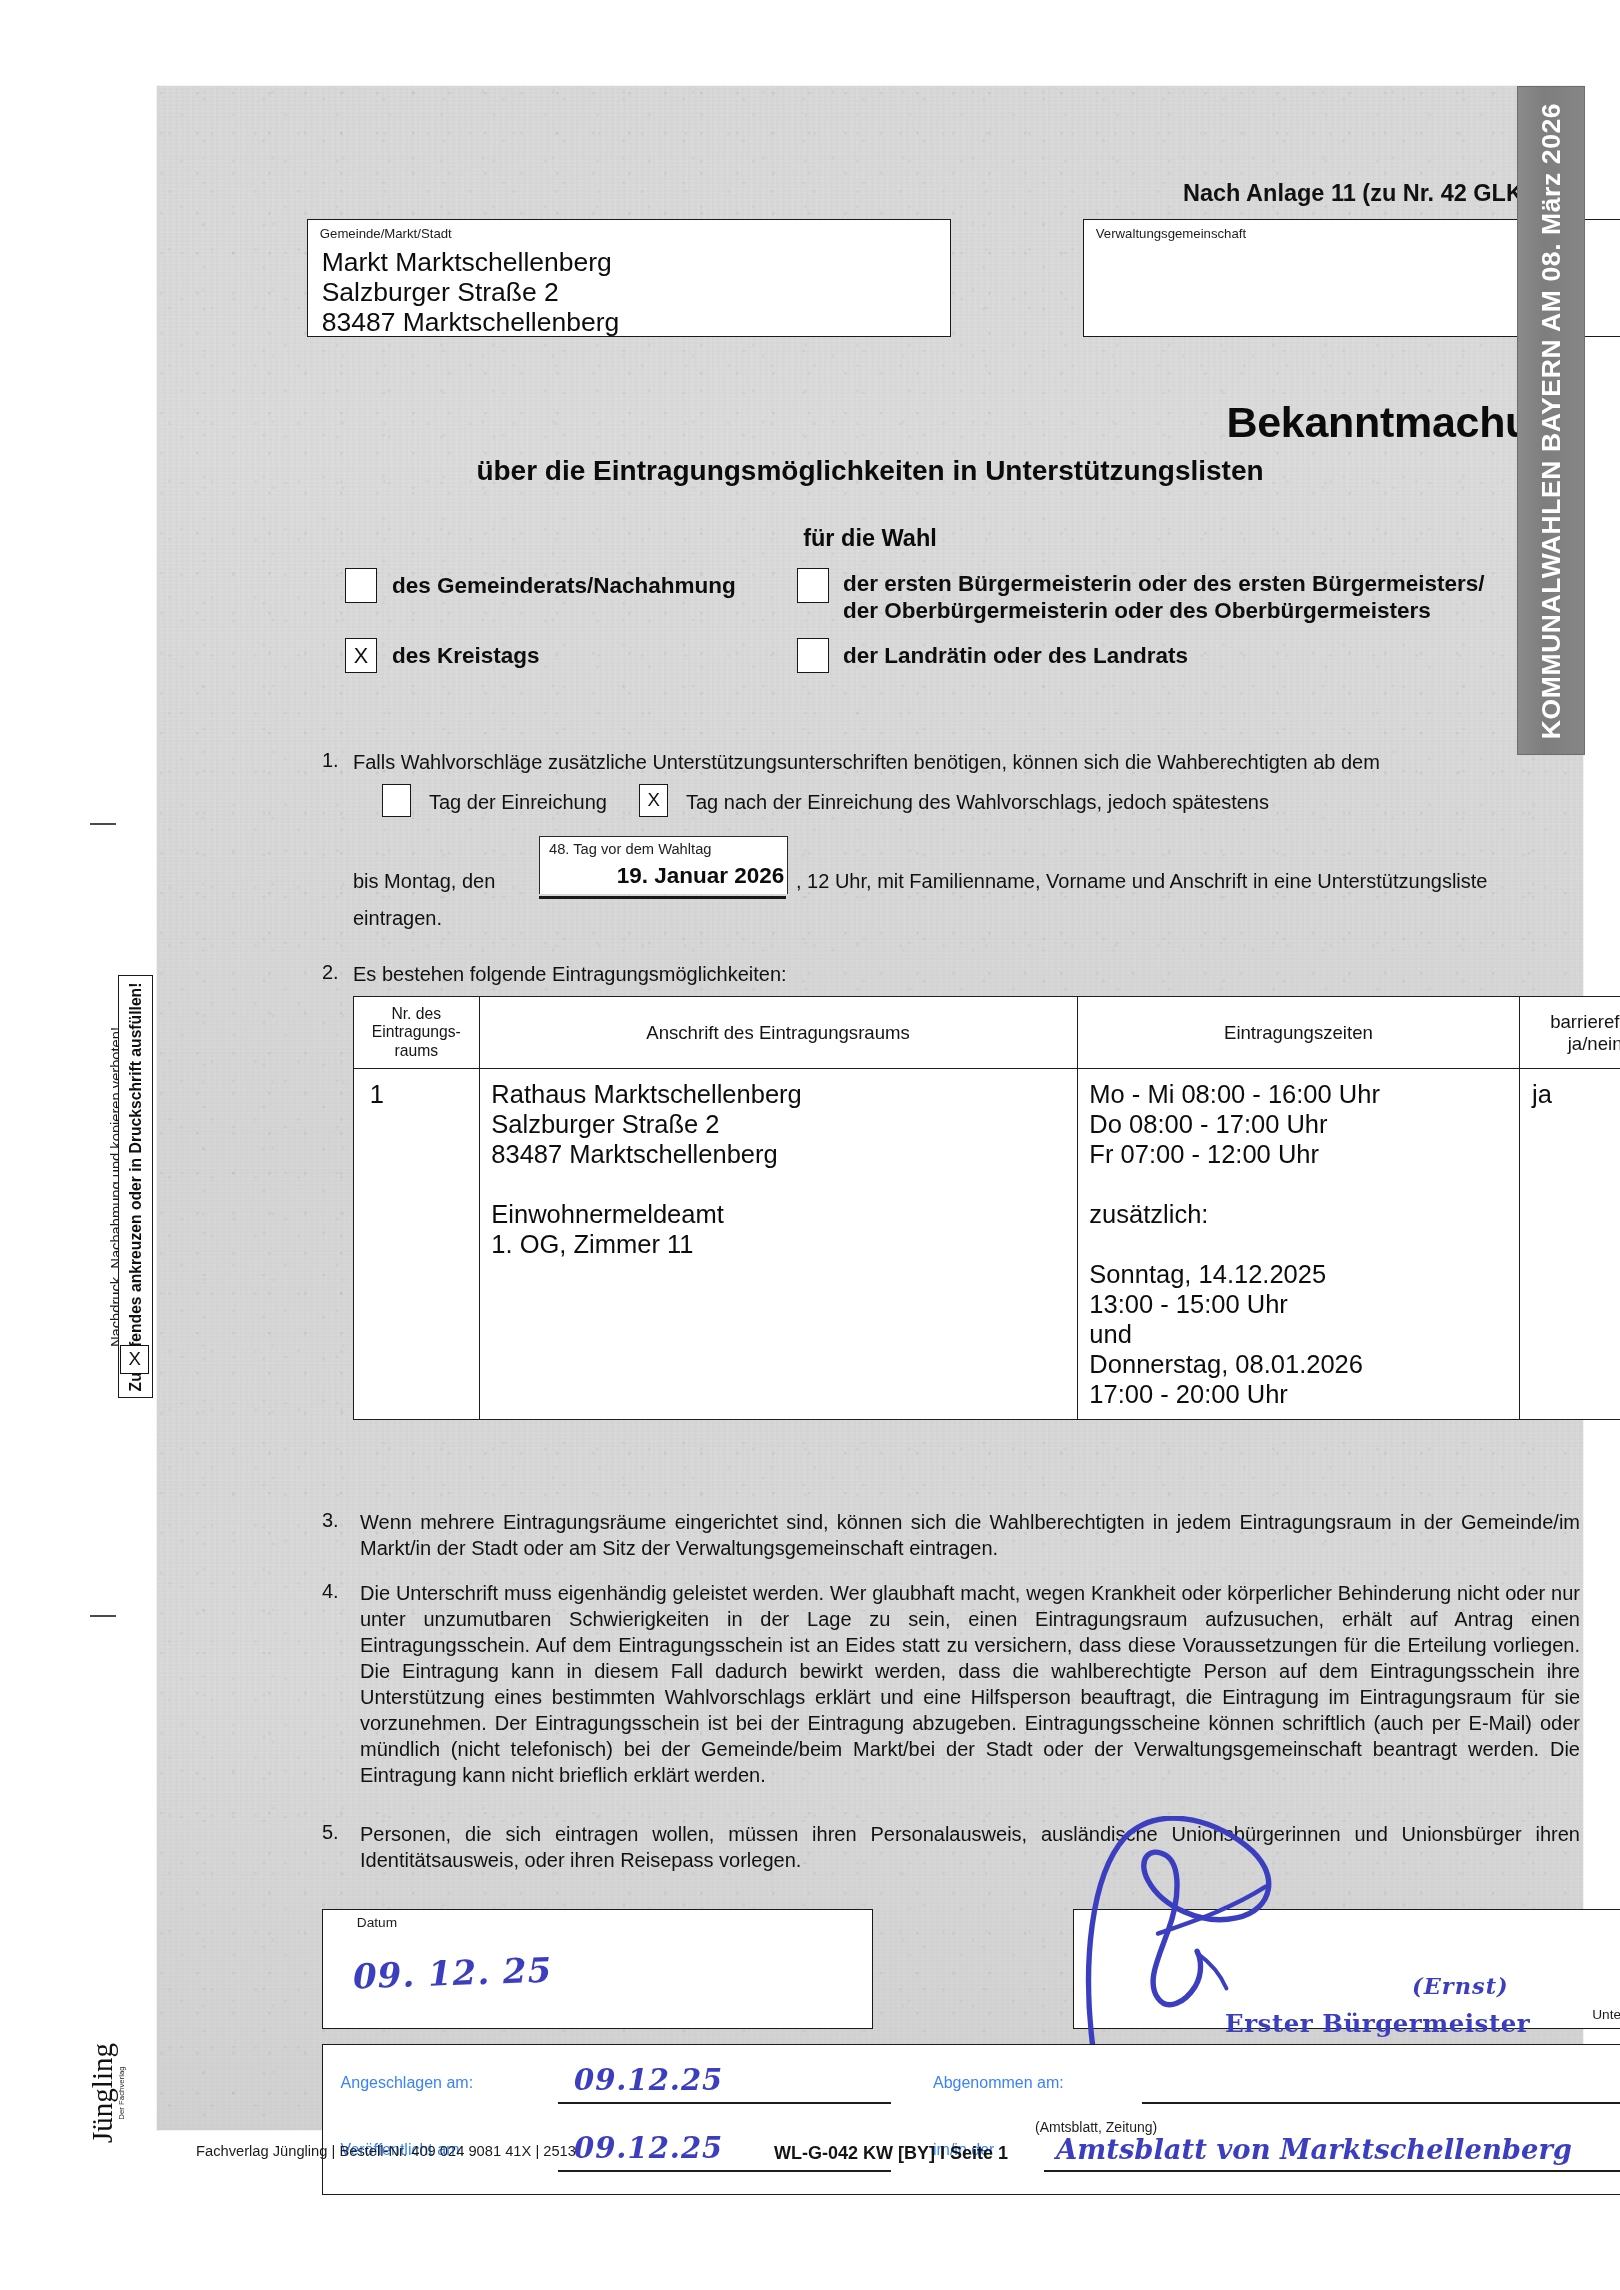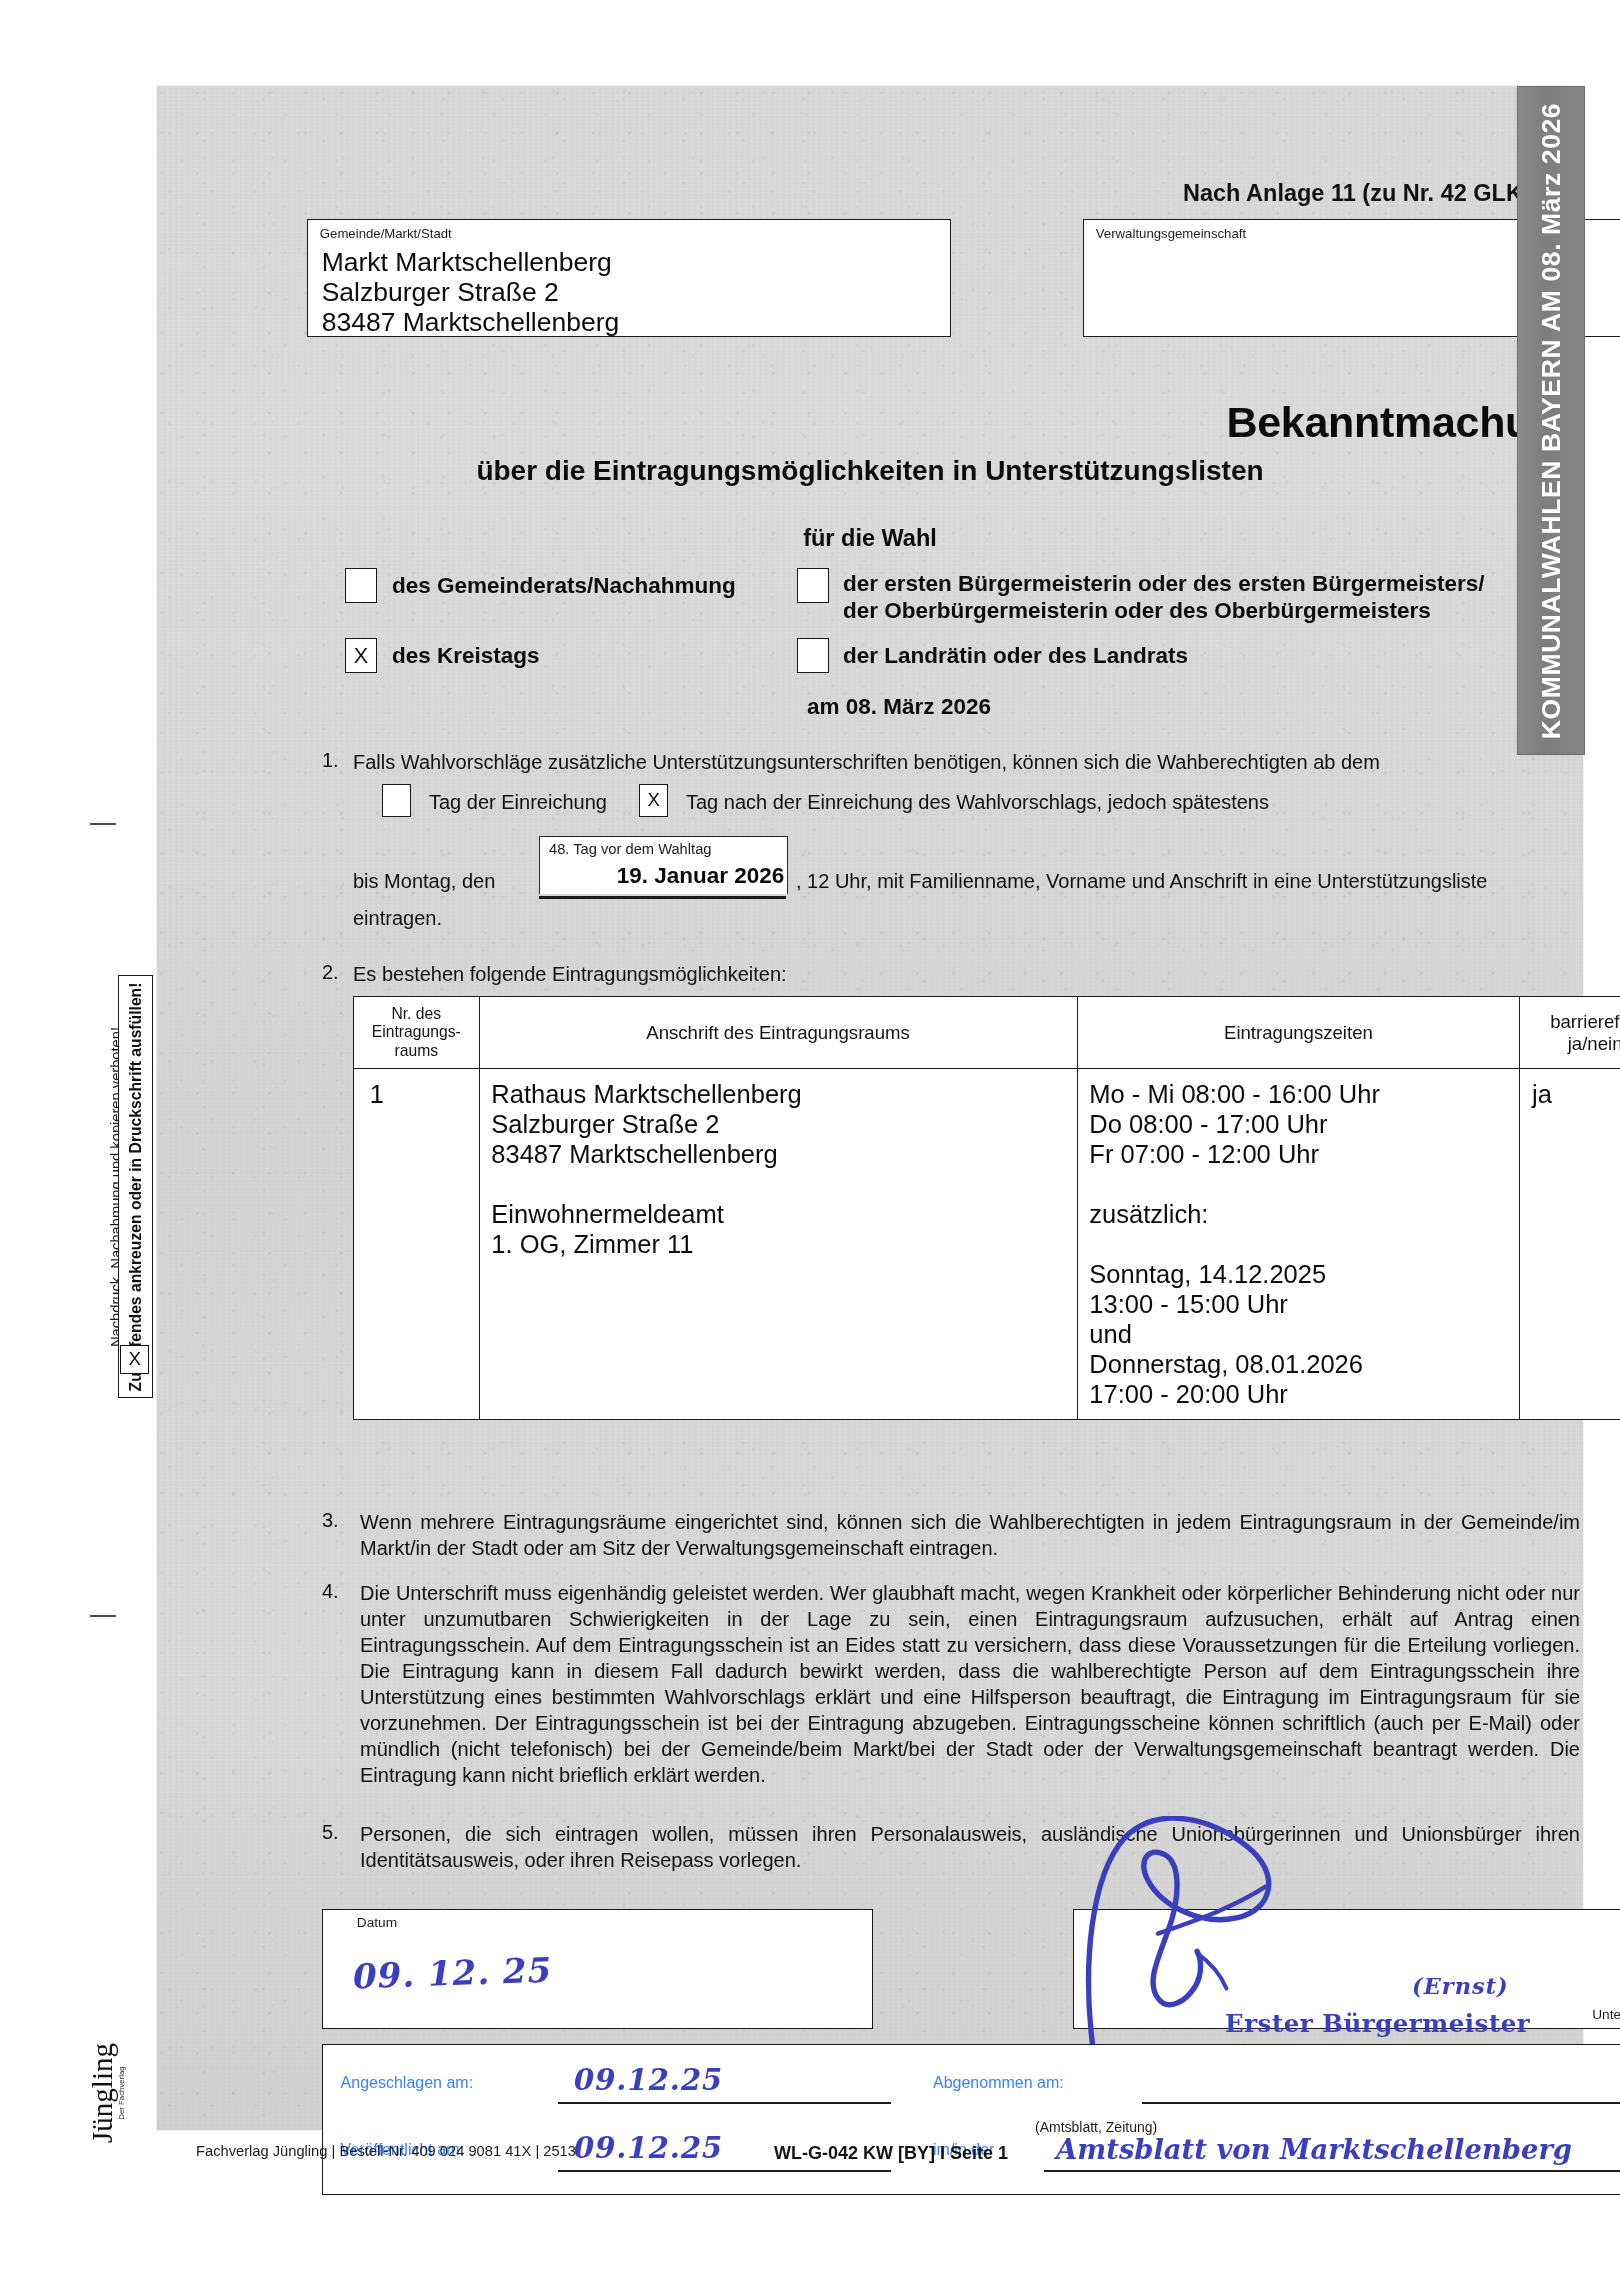--- a/index.html
+++ b/index.html
@@ -302,21 +302,20 @@
     <div class="cbx" style="left:188px;top:552px;">
       <span class="xmark">X</span>
     </div>
     <div class="opt-label" style="left:235px;top:557px;">des Kreistags</div>
 
     <div class="cbx" style="left:640px;top:552px;">
       <span class="xmark"></span>
     </div>
     <div class="opt-label" style="left:686px;top:557px;">der Landrätin oder des Landrats</div>
 
-    <div class="abs" id="am-date">am 08. März 2026</div>
 
     <div class="num" style="left:165px;top:663px;">1.</div>
     <div class="ptext nojust" style="left:196px;top:663px;width:1225px;">Falls Wahlvorschläge zusätzliche Unterstützungsunterschriften benötigen, können sich die Wahberechtigten ab dem</div>
 
     <div class="cbx" style="left:225px;top:698px;width:27.4px;height:31px;">
       <span class="xmark sm"></span>
     </div>
     <div class="abs" id="p1-lbl-a">Tag der Einreichung</div>
 
     <div class="cbx" style="left:482px;top:698px;width:27.4px;height:31px;">

